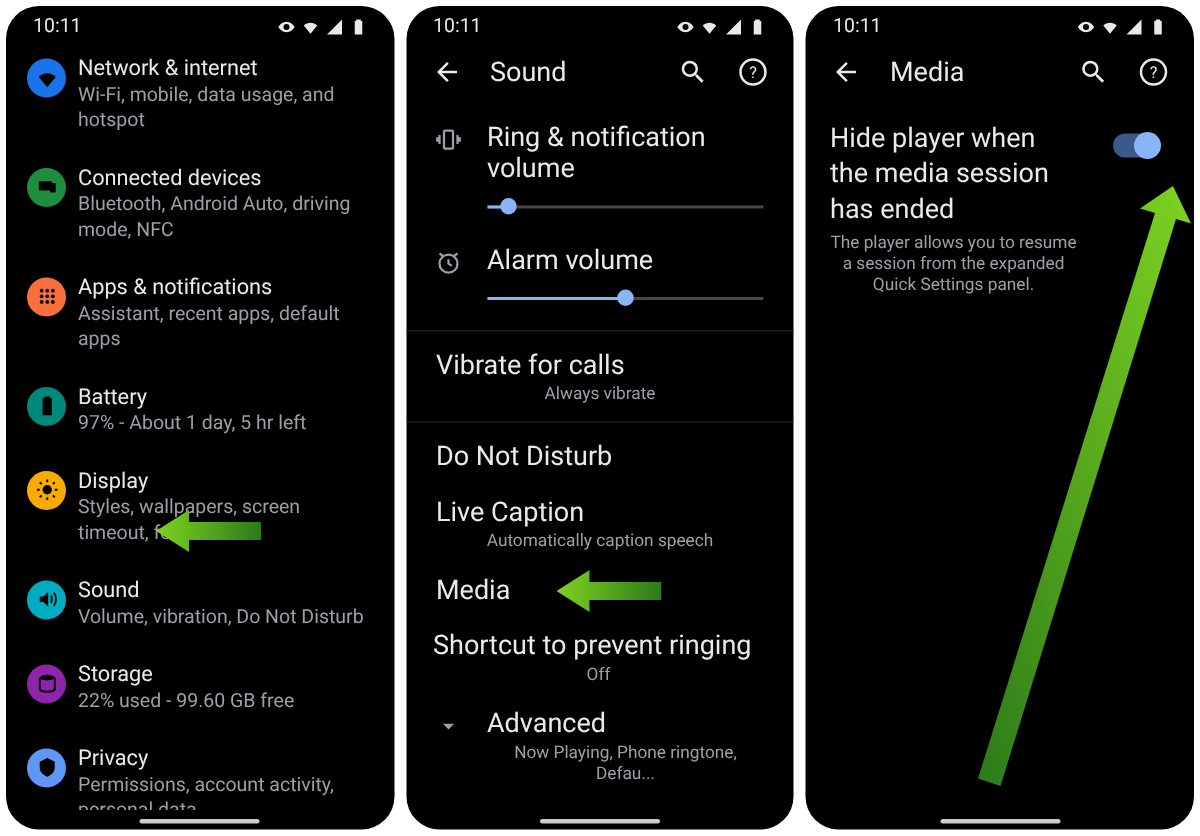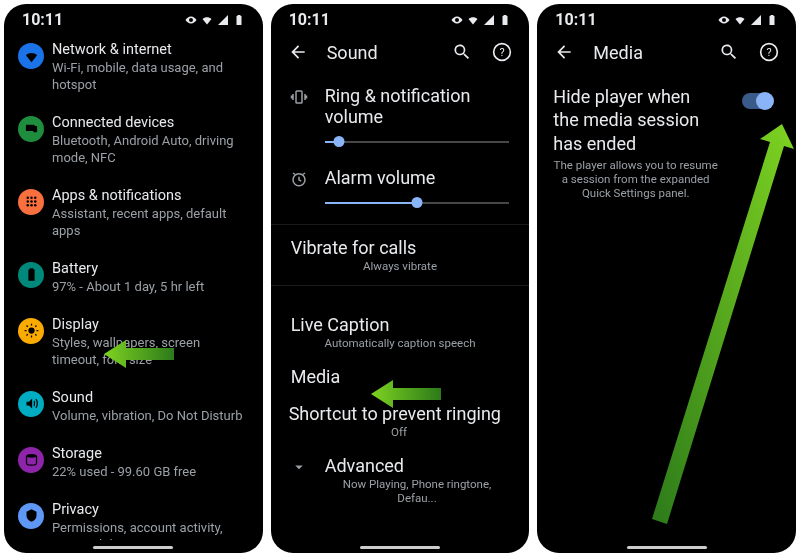--- a/index.html
+++ b/index.html
@@ -21,22 +21,22 @@
     color: #e8eaed;
     display: flex;
     flex-direction: column;
   }
   
   .status-bar {
     display: flex;
     justify-content: space-between;
     align-items: center;
     padding: 6px 18px 2px 18px;
-    font-size: 16px;
-    font-weight: 700;
+    font-size: 13px;
+    font-weight: 400;
   }
   .status-icons { display: flex; gap: 4px; align-items: center; }
   .status-icons svg, .status-icons .glyph { width: 12px; height: 12px; }
   
   .app-bar {
     display: flex;
     align-items: center;
     gap: 18px;
     padding: 10px 16px 14px 16px;
   }
@@ -370,20 +370,21 @@
       <div class="body">
         <div class="label">Vibrate for calls</div>
         <div class="subtxt">Always vibrate</div>
       </div>
     </div>
 
     <div class="hr"></div>
 
     <div class="srow" style="padding-left:20px">
       <div class="body">
+        <div class="label">Do Not Disturb</div>
       </div>
     </div>
 
     <div class="srow" style="padding-left:20px">
       <div class="body">
         <div class="label">Live Caption</div>
         <div class="subtxt">Automatically caption speech</div>
       </div>
     </div>
 

